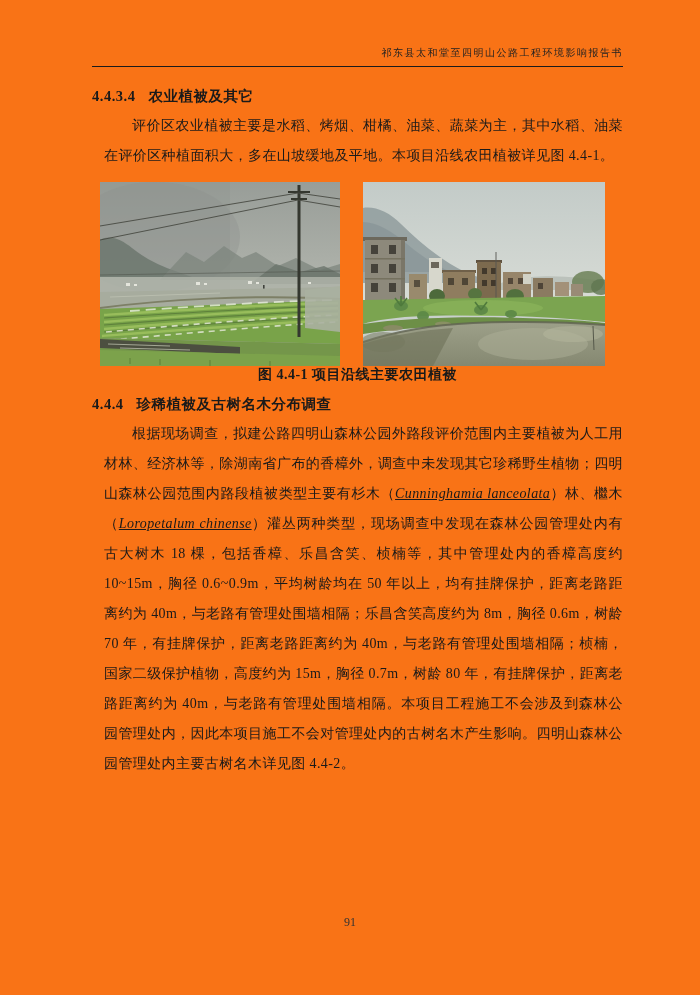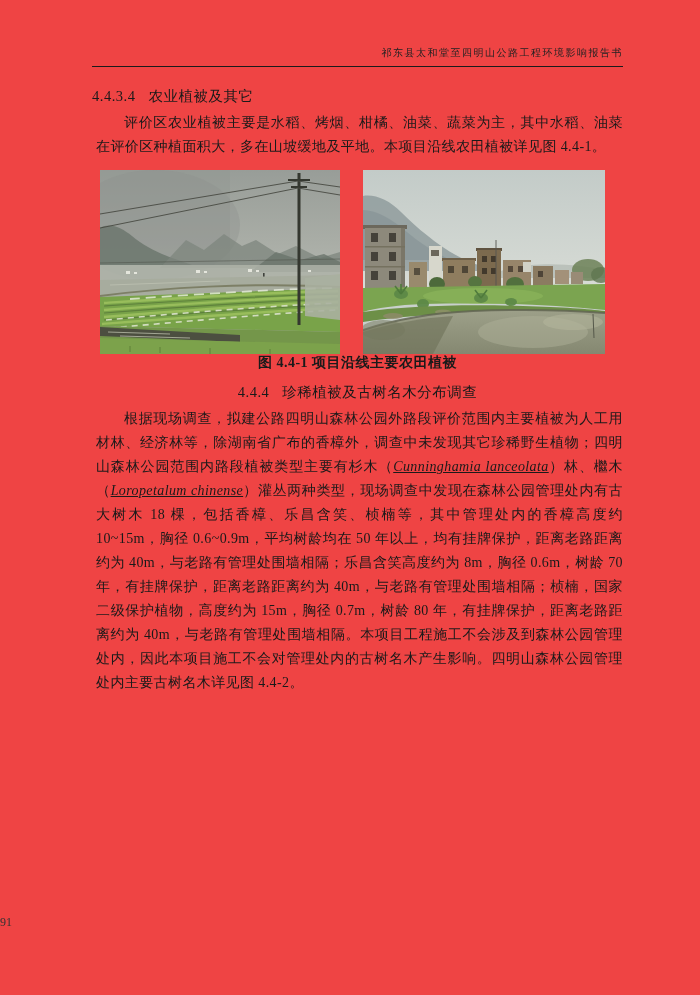--- a/index.html
+++ b/index.html
@@ -5,48 +5,48 @@
   html, body { margin: 0; padding: 0; }
   body {
     width: 700px; height: 995px;
     background: #ffffff;
     font-family: "Liberation Serif", "DejaVu Serif", serif;
     color: #1a1a1a;
   }
   .page {
     position: relative;
     width: 700px; height: 995px;
-    background: #ef4444;
+    background: #f97316;
     overflow: hidden;
   }
   .content {
     position: absolute;
     left: 92px; top: 46px;
     width: 531px;
   }
   .running-header {
     text-align: right;
     font-size: 10px;
     letter-spacing: 1.5px;
     color: #222;
     padding-bottom: 6px;
     border-bottom: 1.5px solid #1b1b1b;
   }
   .sec-heading {
     margin: 20px 0 0 0;
     font-size: 14.5px;
-    font-weight: normal;
+    font-weight: bold;
     letter-spacing: 0.5px;
   }
   .sec-heading .sec-num { margin-right: 13px; }
-  .sec-heading-2 { margin-top: 11px; text-align: center; }
+  .sec-heading-2 { margin-top: 11px; }
   .body-para {
-    margin: 5px 0 0 4px;
+    margin: 5px 0 0 12px;
     font-size: 14px;
-    line-height: 24px;
+    line-height: 30px;
     text-align: justify;
     text-indent: 2em;
     letter-spacing: 0.4px;
   }
   .latin-italic { font-style: italic; text-decoration: underline; }
   .figure-row {
     margin-top: 11px;
     margin-left: 8px;
     display: flex;
     gap: 23px;
@@ -57,21 +57,21 @@
     margin-top: 0;
     text-align: center;
     font-weight: bold;
     font-size: 14px;
     letter-spacing: 0.5px;
   }
   .page-number {
     position: absolute;
     top: 915px; left: 0;
     width: 100%;
-    text-align: left;
+    text-align: center;
     font-size: 12px;
     color: #333;
   }
 </style>
 </head>
 <body>
 
 <div class="page">
   <div class="content">
 

